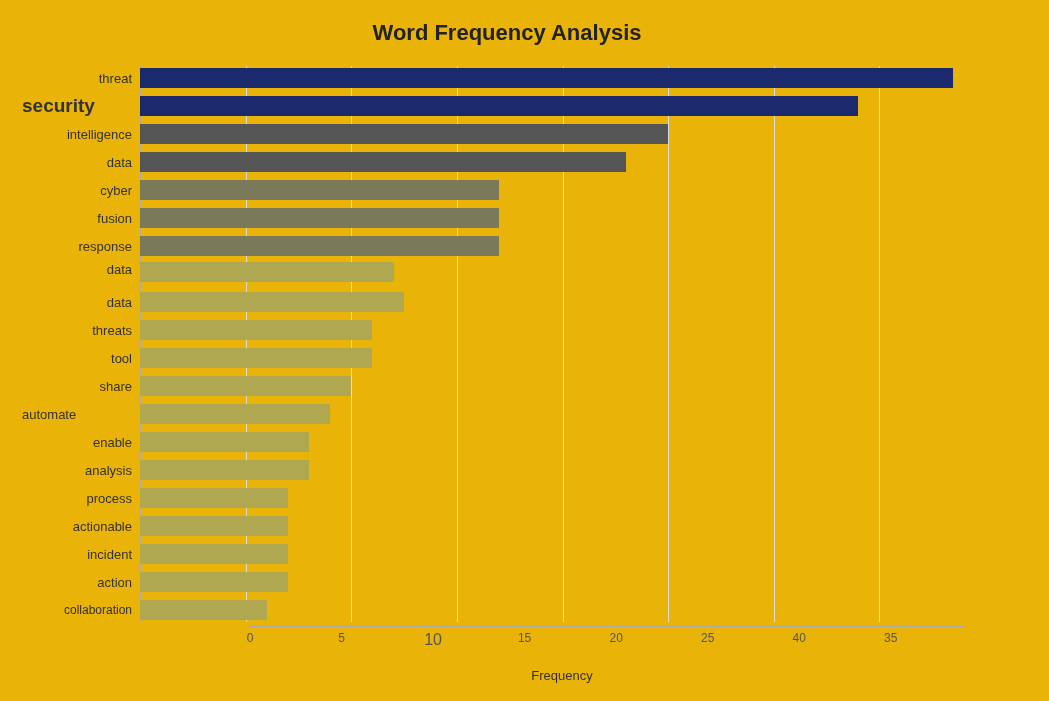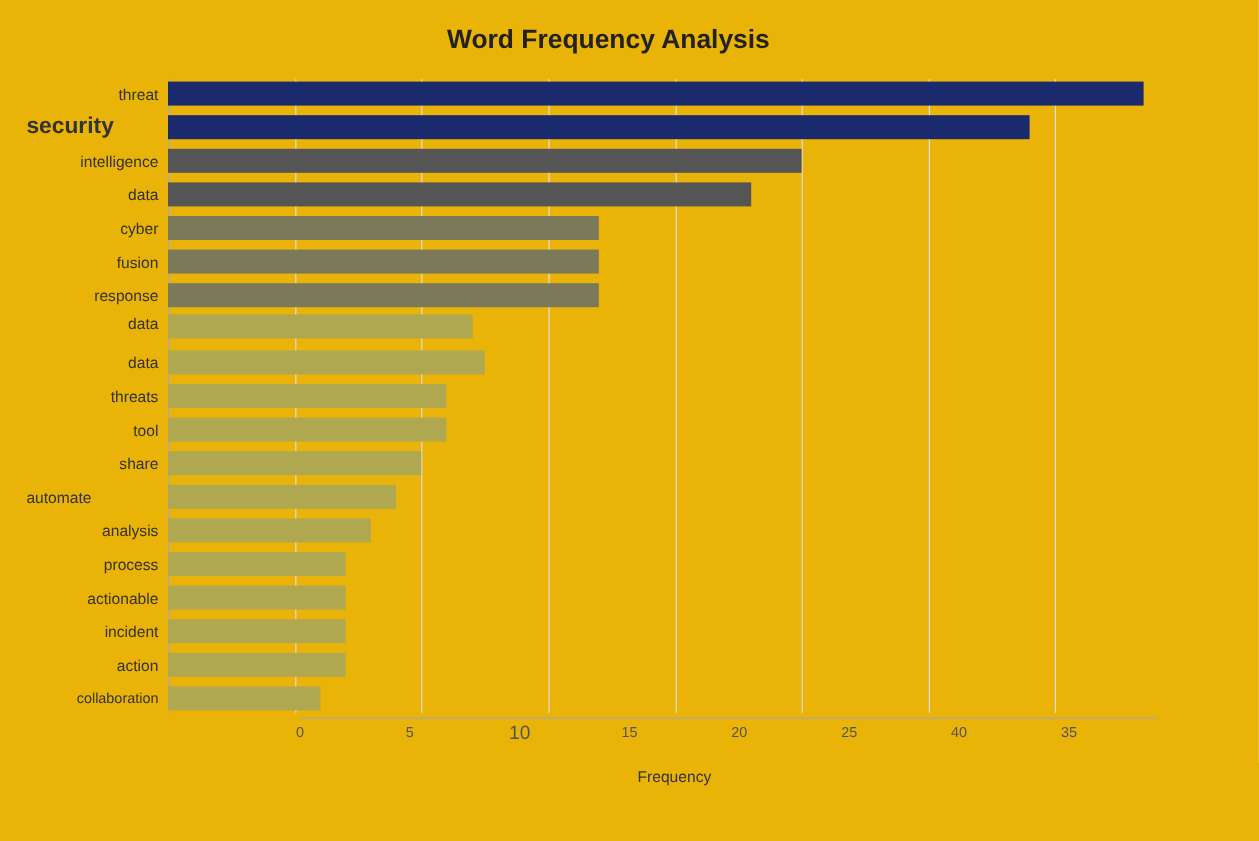--- a/index.html
+++ b/index.html
@@ -108,20 +108,24 @@
           </div>
           <div style="display: flex; align-items: center; height: 24px; margin-bottom: 4px; position: relative;">
             <div style="width: 110px; text-align: right; margin-right: 8px; font-size: 13px; color: rgb(51, 51, 51); position: absolute; left: -118px;">share</div>
             <div style="height: 20px; width: 25.641%; background: rgb(176, 168, 80); display: inline-block;"></div>
           </div>
           <div style="display: flex; align-items: center; height: 24px; margin-bottom: 4px; position: relative;">
             <div style="width: 110px; text-align: left; margin-right: 8px; font-size: 13px; color: rgb(51, 51, 51); position: absolute; left: -118px;">automate</div>
             <div style="height: 20px; width: 23.0769%; background: rgb(176, 168, 80); display: inline-block;"></div>
           </div>
           <div style="display: flex; align-items: center; height: 24px; margin-bottom: 4px; position: relative;">
+            <div style="width: 110px; text-align: right; margin-right: 8px; font-size: 13px; color: rgb(51, 51, 51); position: absolute; left: -118px;">enable</div>
+            <div style="height: 20px; width: 20.5128%; background: rgb(176, 168, 80); display: inline-block;"></div>
+          </div>
+          <div style="display: flex; align-items: center; height: 24px; margin-bottom: 4px; position: relative;">
             <div style="width: 110px; text-align: right; margin-right: 8px; font-size: 13px; color: rgb(51, 51, 51); position: absolute; left: -118px;">analysis</div>
             <div style="height: 20px; width: 20.5128%; background: rgb(176, 168, 80); display: inline-block;"></div>
           </div>
           <div style="display: flex; align-items: center; height: 24px; margin-bottom: 4px; position: relative;">
             <div style="width: 110px; text-align: right; margin-right: 8px; font-size: 13px; color: rgb(51, 51, 51); position: absolute; left: -118px;">process</div>
             <div style="height: 20px; width: 17.9487%; background: rgb(176, 168, 80); display: inline-block;"></div>
           </div>
           <div style="display: flex; align-items: center; height: 24px; margin-bottom: 4px; position: relative;">
             <div style="width: 110px; text-align: right; margin-right: 8px; font-size: 13px; color: rgb(51, 51, 51); position: absolute; left: -118px;">actionable</div>
             <div style="height: 20px; width: 17.9487%; background: rgb(176, 168, 80); display: inline-block;"></div>

